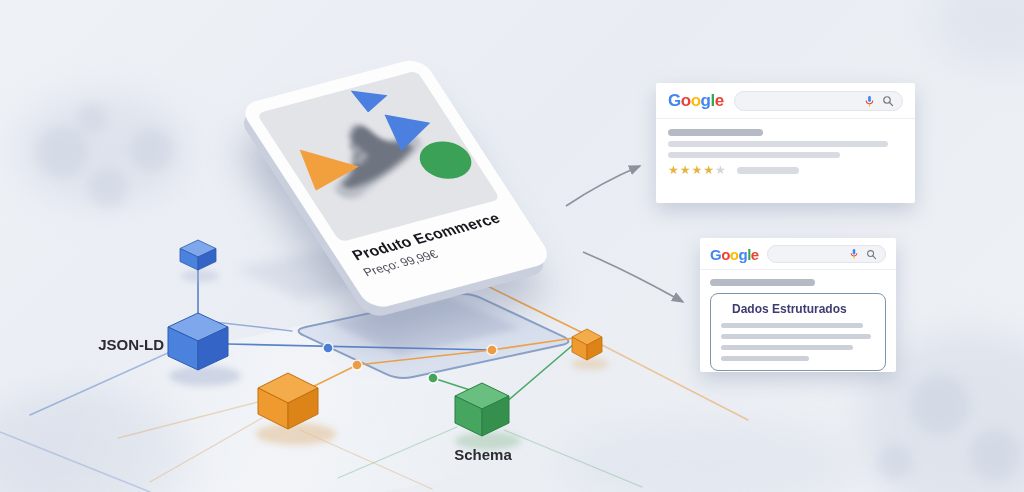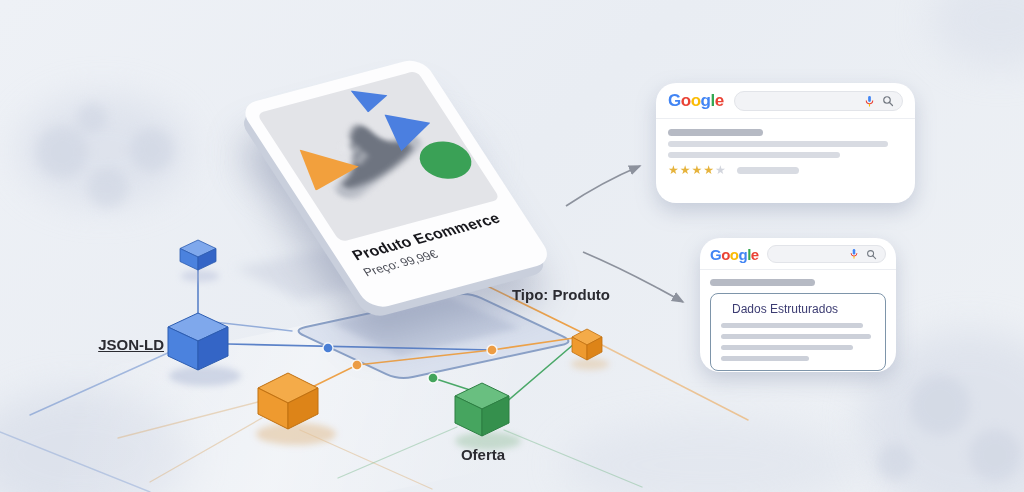--- a/index.html
+++ b/index.html
@@ -31,48 +31,48 @@
   .tri-blue-lg{left:106px;top:34px;width:42px;height:40px;background:#4b7fe0;
     clip-path:polygon(15% 0%,100% 50%,0% 100%);}
   .dot-green{position:absolute;right:2px;top:74px;width:48px;height:40px;border-radius:50%;background:#3aa156;}
   .sneaker{position:absolute;left:14px;top:26px;filter:blur(3px);transform:rotate(-6deg);}
   .pc-text{position:absolute;left:16px;top:166px;right:10px;}
   .pc-title{font-size:15px;font-weight:bold;color:#17171c;letter-spacing:.2px;}
   .pc-price{font-size:12px;color:#4d4f58;margin-top:4px;}
 
   
   .dlabel{position:absolute;font-size:15px;font-weight:bold;color:#2b2b31;}
-  .lbl-jsonld{left:58px;top:336px;width:106px;text-align:right;text-decoration:underline;}
+  .lbl-jsonld{left:58px;top:336px;width:106px;text-align:right;}
   .lbl-schema{left:222px;top:441px;width:132px;text-align:center;}
   .lbl-oferta{left:428px;top:446px;width:110px;text-align:center;}
   .lbl-tipo{left:476px;top:286px;width:170px;text-align:center;}
 
   
-  .gcard{position:absolute;background:#fff;border-radius:20px;
+  .gcard{position:absolute;background:#fff;border-radius:2px;
     box-shadow:0 8px 20px rgba(130,140,168,.35);}
   .gcard1{left:656px;top:83px;width:259px;height:120px;}
   .gcard2{left:700px;top:238px;width:196px;height:134px;}
   .ghead{display:flex;align-items:center;gap:10px;padding:8px 12px 7px 12px;}
   .gcard2 .ghead{padding:7px 10px 6px 10px;gap:8px;}
   .glogo{font-weight:bold;letter-spacing:-.5px;}
   .gcard1 .glogo{font-size:17px;}
   .gcard2 .glogo{font-size:15px;}
   .gpill{flex:1;display:flex;align-items:center;justify-content:flex-end;gap:7px;
     height:18px;border-radius:10px;background:#f2f3f6;border:1px solid #e2e4e9;padding:0 8px;}
   .gcard2 .gpill{height:16px;}
   .gdiv{height:1px;background:#eceef2;}
   .gbody{padding:7px 12px;}
   .gcard2 .gbody{padding:6px 10px;}
   .bar{border-radius:4px;background:#d8dbe2;}
   .bar-dark{background:#b6bac4;}
   .gtitle{font-size:12.5px;font-weight:500;color:#3c3c72;margin:6px 0 6px 0;white-space:nowrap;}
   .stars{font-size:12px;letter-spacing:1px;line-height:1;font-family:"DejaVu Sans",sans-serif;display:flex;align-items:center;}
   .rate-row{display:flex;align-items:center;gap:10px;margin-top:6px;}
   .dbox{border:1.4px solid #7e95aa;border-radius:8px;padding:8px 10px 9px 10px;margin-top:7px;}
-  .dbox-title{font-size:12px;font-weight:400;color:#3c3c72;margin-bottom:7px;padding-left:11px;}
+  .dbox-title{font-size:12px;font-weight:700;color:#3c3c72;margin-bottom:7px;padding-left:11px;}
   .dbox .bar{height:5px;margin-top:6px;background:#ccd0d9;}
 </style>
 </head>
 <body>
 
 <div class="stage">
 
   <div class="blob" style="left:18px;top:95px;width:170px;height:110px;"></div>
   <div class="blob" style="left:-30px;top:390px;width:220px;height:130px;"></div>
   <div class="blob" style="left:250px;top:118px;width:240px;height:90px;opacity:.4;"></div>
@@ -192,22 +192,21 @@
       <div class="tri tri-blue-lg"></div>
       <div class="dot-green"></div>
     </div>
     <div class="pc-text">
       <div class="pc-title">Produto Ecommerce</div>
       <div class="pc-price">Preço: 99,99€</div>
     </div>
   </div>
 
   <div class="dlabel lbl-jsonld">JSON-LD</div>
-  <div class="dlabel lbl-oferta">Oferta</div>
-  <div class="dlabel lbl-tipo">Tipo: Produto</div>
+  <div class="dlabel lbl-oferta">Schema</div>
 
   <div class="gcard gcard1">
     <div class="ghead">
       <span class="glogo"><span style="color: rgb(66, 133, 244);">G</span><span style="color: rgb(234, 67, 53);">o</span><span style="color: rgb(251, 188, 5);">o</span><span style="color: rgb(66, 133, 244);">g</span><span style="color: rgb(52, 168, 83);">l</span><span style="color: rgb(234, 67, 53);">e</span></span>
       <span class="gpill">
         <svg width="11" height="13" viewBox="0 0 24 28">
           <rect x="9" y="2" width="6" height="13" rx="3" fill="#4285F4"></rect>
           <path d="M5 12 a7 7 0 0 0 14 0" fill="none" stroke="#EA4335" stroke-width="2.4"></path>
           <line x1="12" y1="19" x2="12" y2="25" stroke="#FBBC05" stroke-width="2.4"></line>
         </svg>

